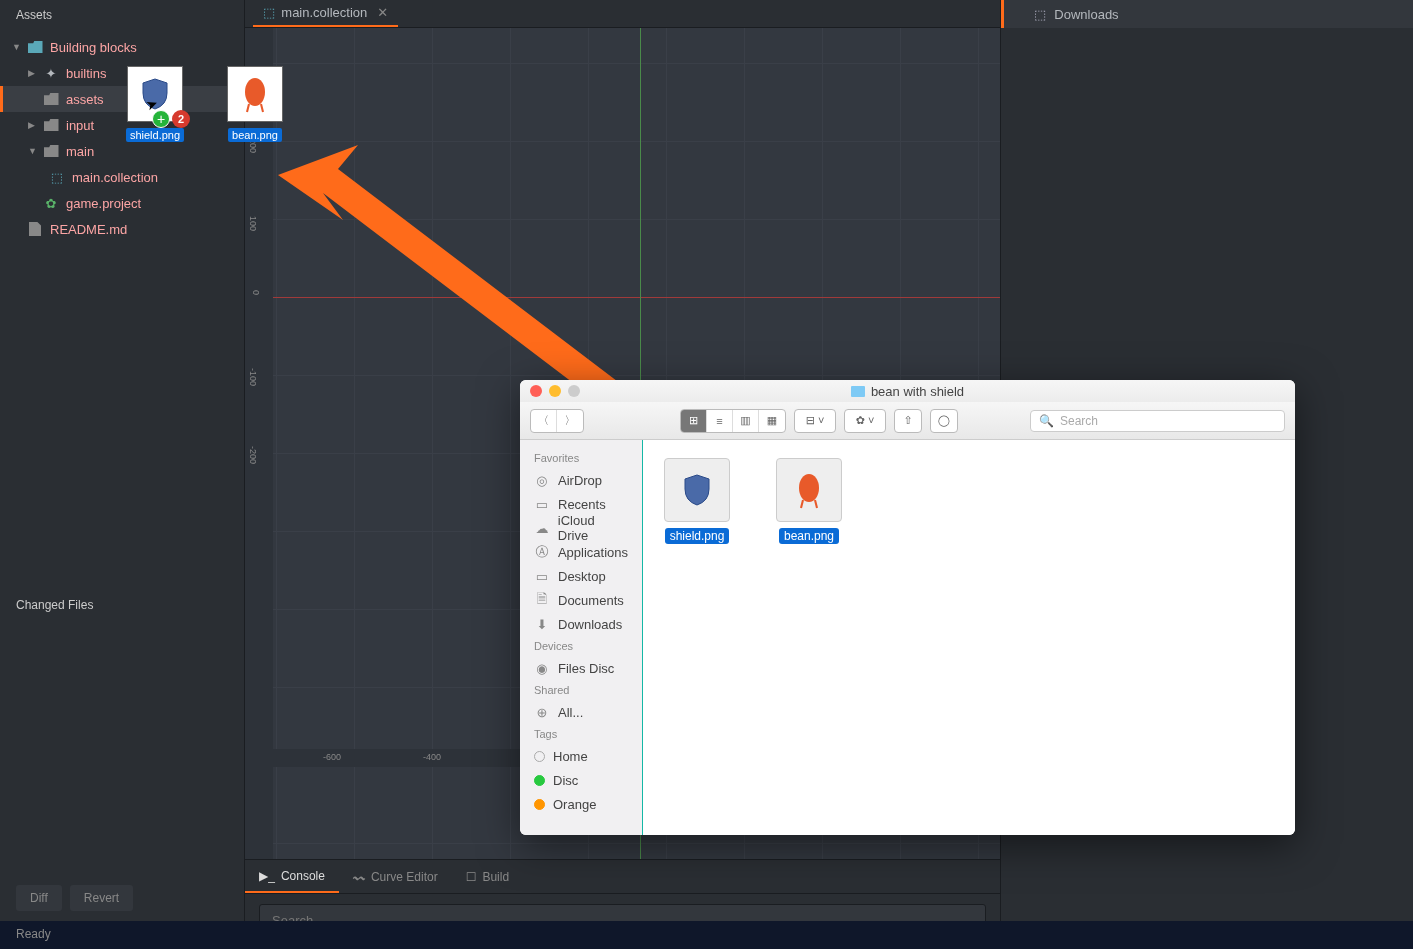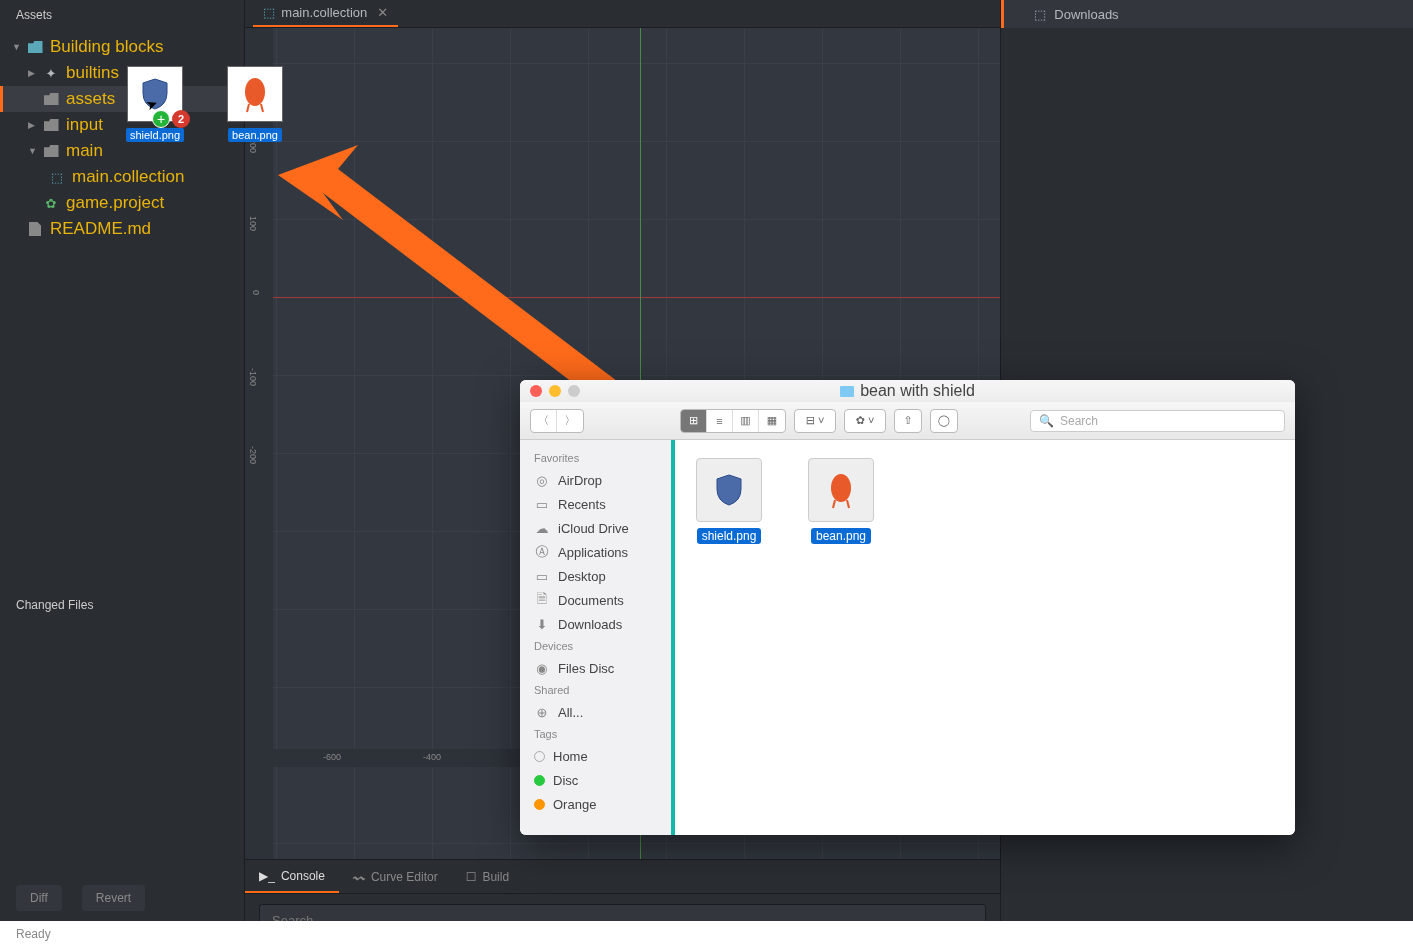--- a/index.html
+++ b/index.html
@@ -8,27 +8,27 @@
 
 .left-panel { position: absolute; left: 0; top: 0; width: 245px; height: 100%; background: #2a2e33; border-right: 1px solid #1a1d21; display: flex; flex-direction: column; }
 .assets-section { flex: 0 0 590px; overflow: hidden; }
 .changed-section { flex: 1; display: flex; flex-direction: column; }
 .panel-header { padding: 8px 16px; font-size: 12px; color: #ccc; background: #2a2e33; font-weight: 500; }
 .tree { padding: 4px 0; }
 .tree-row { display: flex; align-items: center; height: 26px; padding-left: 12px; cursor: pointer; }
 .tree-row.selected { background: #3a3e44; border-left: 3px solid #ff6b1a; padding-left: 9px; }
 .tree-disclosure { width: 10px; font-size: 9px; color: #888; margin-right: 4px; }
 .tree-icon { width: 18px; height: 18px; margin-right: 6px; display: flex; align-items: center; justify-content: center; }
-.tree-label { color: #eab308; font-size: 17px; }
+.tree-label { color: #fca5a5; font-size: 13px; }
 .indent-1 { padding-left: 28px; }
 .indent-1.selected { padding-left: 25px; }
 .indent-2 { padding-left: 48px; }
-.changed-buttons { padding: 10px 16px; display: flex; gap: 20px; }
+.changed-buttons { padding: 10px 16px; display: flex; gap: 8px; }
 .btn-small { background: #33373d; color: #888; border: none; padding: 6px 14px; border-radius: 3px; font-size: 12px; cursor: pointer; }
-.status-bar { position: absolute; bottom: 0; left: 0; right: 0; height: 28px; padding: 6px 16px; font-size: 12px; color: #888; background: #ffffff; }
+.status-bar { position: absolute; bottom: 0; left: 0; right: 0; height: 28px; padding: 6px 16px; font-size: 12px; color: #888; background: #0f172a; }
 
 .center-panel { position: absolute; left: 245px; top: 0; right: 413px; height: 100%; display: flex; flex-direction: column; }
 .tab-bar { height: 28px; background: #2a2e33; display: flex; align-items: center; padding: 0 8px; border-bottom: 1px solid #1a1d21; }
 .tab { display: flex; align-items: center; height: 100%; padding: 0 10px; gap: 6px; border-bottom: 2px solid #ff6b1a; }
 .tab-close { color: #888; font-size: 13px; margin-left: 4px; }
 .editor-area { flex: 1; background: #333840; position: relative; overflow: hidden; }
 .grid-bg { position: absolute; inset: 0; background-image: linear-gradient(#3a3f48 1px, transparent 1px), linear-gradient(90deg, #3a3f48 1px, transparent 1px); background-size: 78px 78px; background-position: 31px 35px; }
 .axis-x { position: absolute; left: 0; right: 0; top: 269px; height: 1px; background: #a03a3a; }
 .axis-y { position: absolute; top: 0; bottom: 0; left: 395px; width: 1px; background: #4a8a4a; }
 .ruler-v { position: absolute; left: 0; top: 0; bottom: 0; width: 28px; background: #2d3239; }
@@ -55,30 +55,30 @@
 
 
 .big-arrow { position: absolute; left: 278px; top: 145px; pointer-events: none; }
 
 
 .finder { position: absolute; left: 520px; top: 380px; width: 775px; height: 455px; background: #fff; border-radius: 6px; box-shadow: 0 10px 40px rgba(0,0,0,0.5); display: flex; flex-direction: column; overflow: hidden; }
 .finder-titlebar { height: 22px; background: linear-gradient(#f6f6f6,#ececec); display: flex; align-items: center; padding: 0 10px; position: relative; }
 .traffic { display: flex; gap: 7px; }
 .tl { width: 12px; height: 12px; border-radius: 50%; }
 .tl.r { background: #ff5f56; } .tl.y { background: #ffbd2e; } .tl.g { background: #ccc; }
-.finder-title { position: absolute; left: 0; right: 0; text-align: center; font-size: 16px; color: #444; display: flex; align-items: center; justify-content: center; gap: 6px; }
+.finder-title { position: absolute; left: 0; right: 0; text-align: center; font-size: 13px; color: #444; display: flex; align-items: center; justify-content: center; gap: 6px; }
 .folder-mini { width: 14px; height: 11px; background: #7ecaf5; border-radius: 1px; }
 .finder-toolbar { height: 38px; background: linear-gradient(#f6f6f6,#e8e8e8); border-bottom: 1px solid #ccc; display: flex; align-items: center; padding: 0 10px; gap: 8px; }
 .tb-group { display: flex; border: 1px solid #bbb; border-radius: 4px; overflow: hidden; background: #fff; }
 .tb-btn { width: 26px; height: 22px; display: flex; align-items: center; justify-content: center; border-right: 1px solid #ddd; color: #666; font-size: 11px; }
 .tb-btn:last-child { border-right: none; }
 .tb-btn.active { background: #777; color: #fff; }
 .finder-search { margin-left: auto; width: 255px; height: 22px; border: 1px solid #ccc; border-radius: 4px; background: #fff; display: flex; align-items: center; padding: 0 8px; color: #aaa; font-size: 12px; gap: 6px; }
 .finder-body { flex: 1; display: flex; }
-.finder-sidebar { width: 155px; background: #f1f0f2; border-right: 4px solid #14b8a6; padding: 8px 0; overflow-y: auto; font-size: 13px; }
+.finder-sidebar { width: 123px; background: #f1f0f2; border-right: 1px solid #14b8a6; padding: 8px 0; overflow-y: auto; font-size: 13px; }
 .sb-header { font-size: 11px; color: #888; padding: 4px 14px; font-weight: 500; }
 .sb-item { display: flex; align-items: center; height: 24px; padding: 0 14px; gap: 8px; color: #444; }
 .sb-icon { width: 16px; height: 16px; color: #888; display: flex; align-items: center; justify-content: center; }
 .tag-dot { width: 11px; height: 11px; border-radius: 50%; border: 1px solid #aaa; }
 .finder-content { flex: 1; background: #fff; padding: 18px; display: flex; gap: 40px; align-items: flex-start; }
 .file-item { display: flex; flex-direction: column; align-items: center; width: 72px; }
 .file-icon { width: 66px; height: 64px; background: #eee; border: 1px solid #ccc; border-radius: 4px; display: flex; align-items: center; justify-content: center; }
 .file-label { margin-top: 6px; font-size: 12px; background: #0a6bd6; color: #fff; padding: 1px 5px; border-radius: 3px; }
 
 

